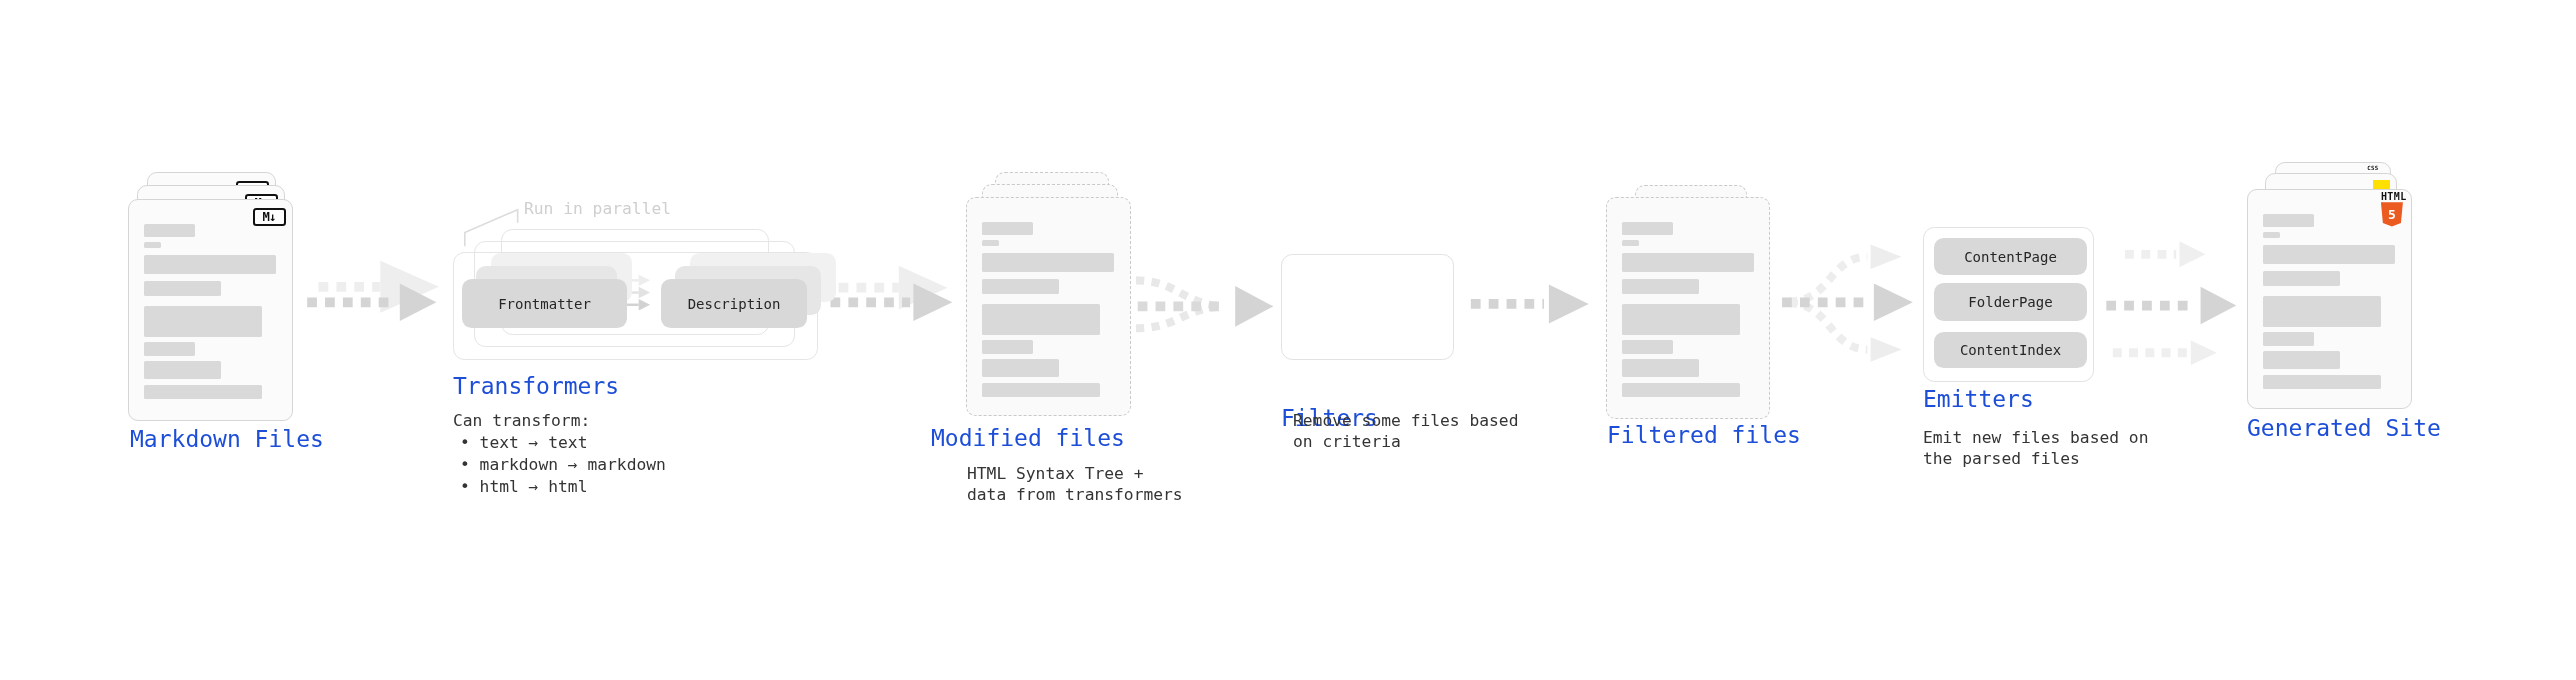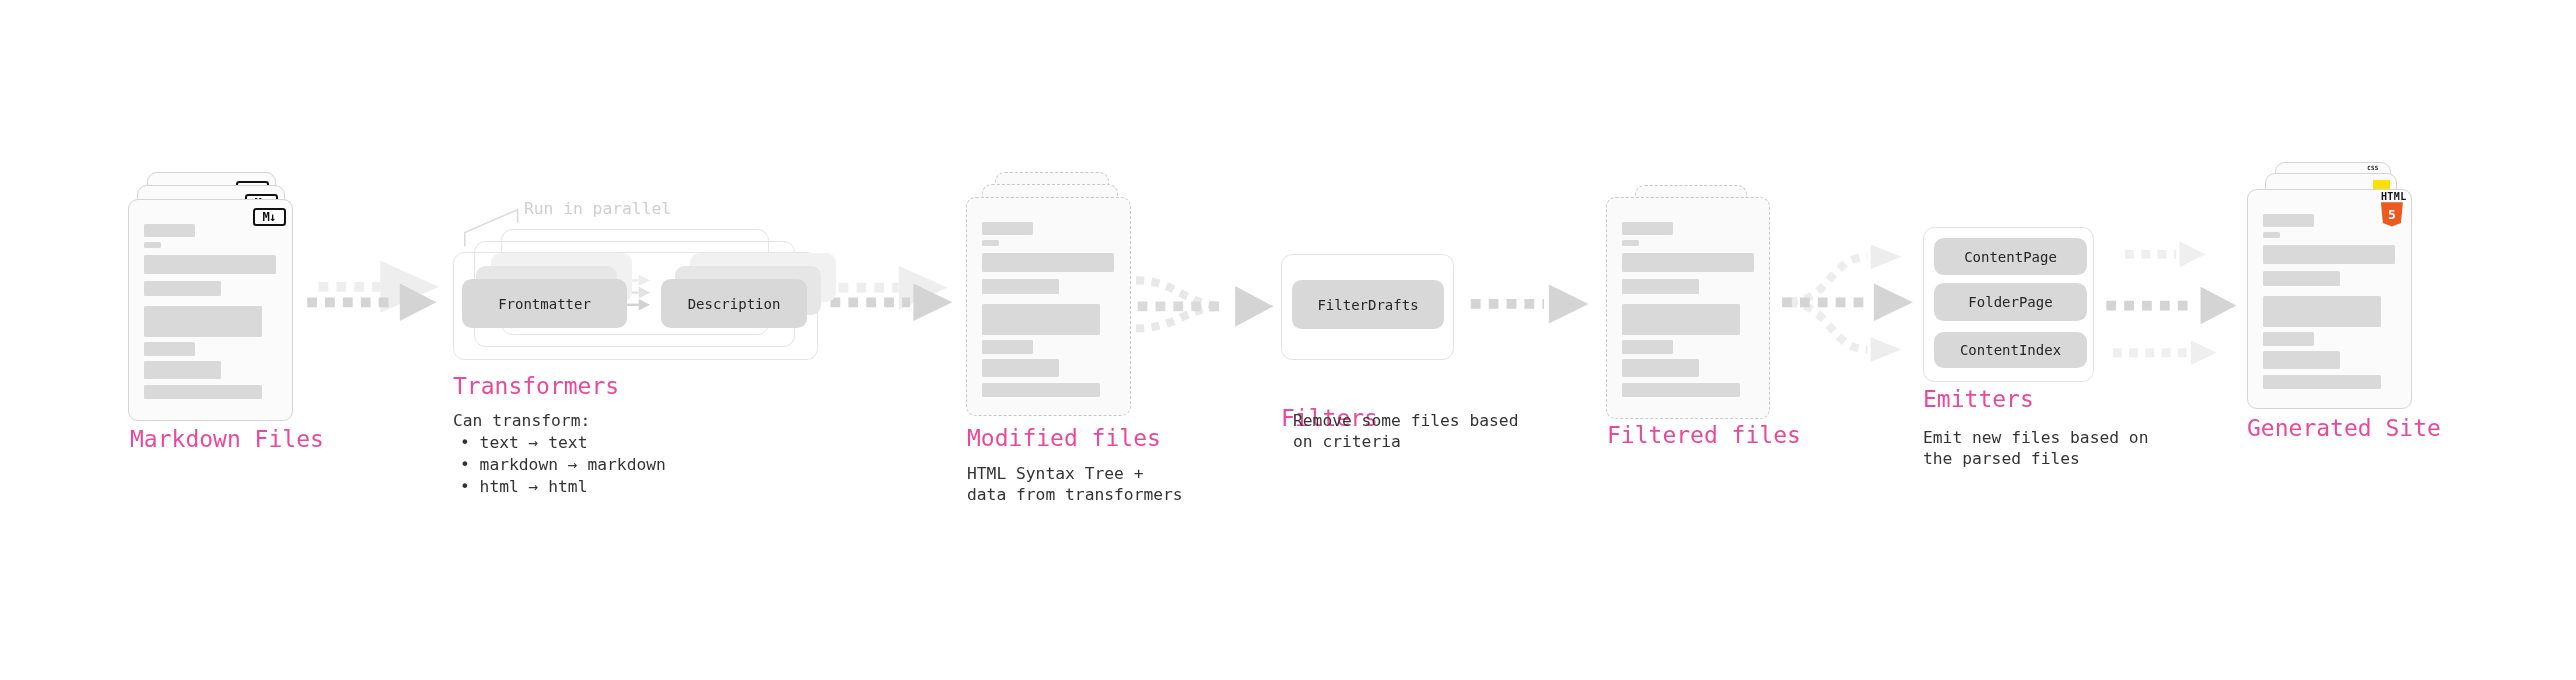--- a/index.html
+++ b/index.html
@@ -36,21 +36,21 @@
     clip-path:polygon(0 0,100% 0,91% 85%,50% 100%,9% 85%);
     display:flex;align-items:center;justify-content:center;color:#fff;font-size:13px;font-weight:bold;}
   
   .outline{position:absolute;border:1.6px solid #e5e5e5;border-radius:11.4px;background:transparent;}
   .container-box{position:absolute;border:1.6px solid #e2e2e2;border-radius:11.4px;background:#ffffff;}
   .graybox{position:absolute;background:#d8d8d8;border-radius:9.8px;display:flex;align-items:center;
     justify-content:center;font-size:14px;color:#262626;white-space:nowrap;}
   .ghost1{background:#e6e6e6;}
   .ghost2{background:#f1f1f1;}
   
-  .title{position:absolute;font-size:23px;line-height:23px;color:#ec4899;white-space:nowrap;}
+  .title{position:absolute;font-size:23px;line-height:23px;color:#1d4ed8;white-space:nowrap;}
   .body-text{position:absolute;font-size:16.3px;line-height:21px;color:#343434;white-space:pre-line;}
   .bullets{position:absolute;font-size:16.3px;line-height:22px;color:#343434;white-space:nowrap;}
   .faint-label{position:absolute;font-size:16.3px;line-height:22px;color:#cfcfcf;white-space:nowrap;}
   svg.arrows{position:absolute;left:0;top:0;}
 </style>
 </head>
 <body>
 
 <div class="canvas">
 
@@ -161,26 +161,25 @@
         <i></i>
         <i></i>
         <i></i>
         <i></i>
         <i></i>
         <i></i>
         <i></i>
         <i></i>
       </div>
   </div>
-  <div class="title" style="left:967px;top:427px;">Modified files</div>
+  <div class="title" style="left:931px;top:427px;">Modified files</div>
   <div class="body-text" style="left:967px;top:463px;">HTML Syntax Tree +
 data from transformers</div>
 
   <div class="container-box" style="left:1281px;top:254px;width:173px;height:106px;"></div>
-  <div class="graybox" style="left:1292px;top:280px;width:152px;height:49px;">FilterDrafts</div>
   <div class="title" style="left:1281px;top:375px;margin-top:32px;">Filters</div>
   <div class="body-text" style="left:1281px;top:410px;margin-left:12px;">Remove some files based
 on criteria</div>
 
   <div class="file dashed" style="left:1635px;top:185px;width:112px;height:36px;"></div>
   <div class="file dashed" style="left:1606px;top:197px;width:164px;height:222px;">
     <div class="bars">
         <i></i>
         <i></i>
         <i></i>

